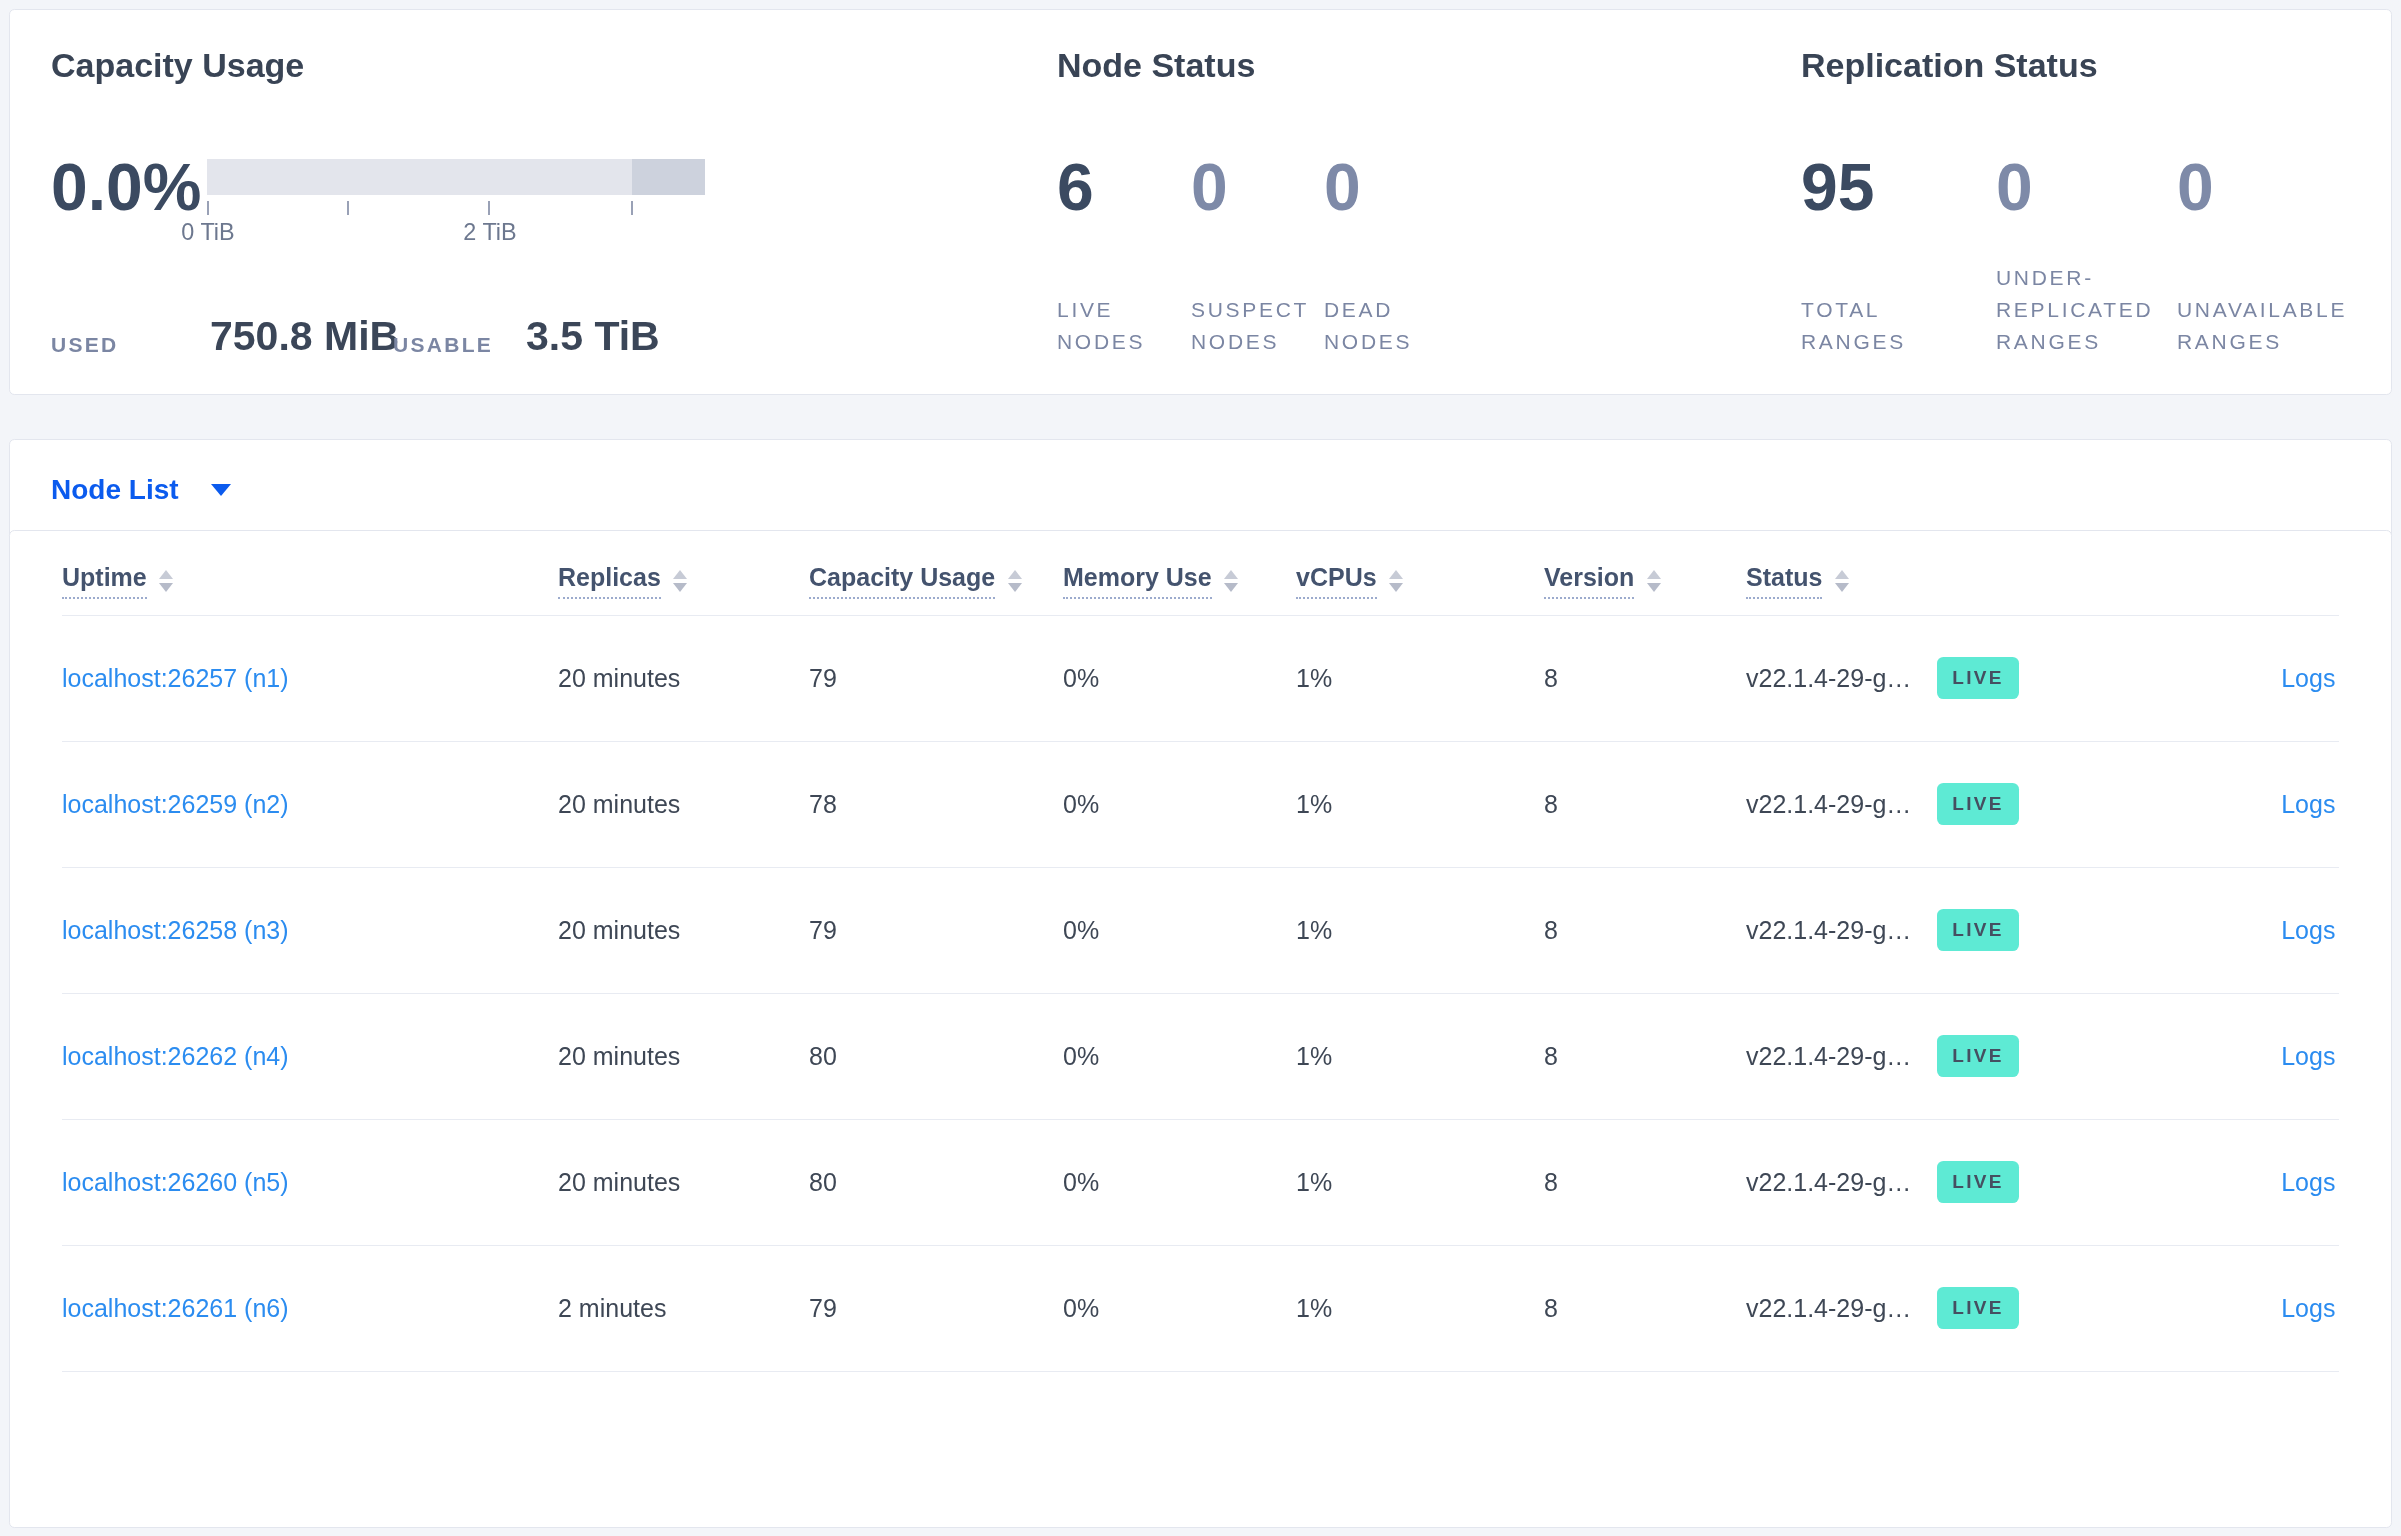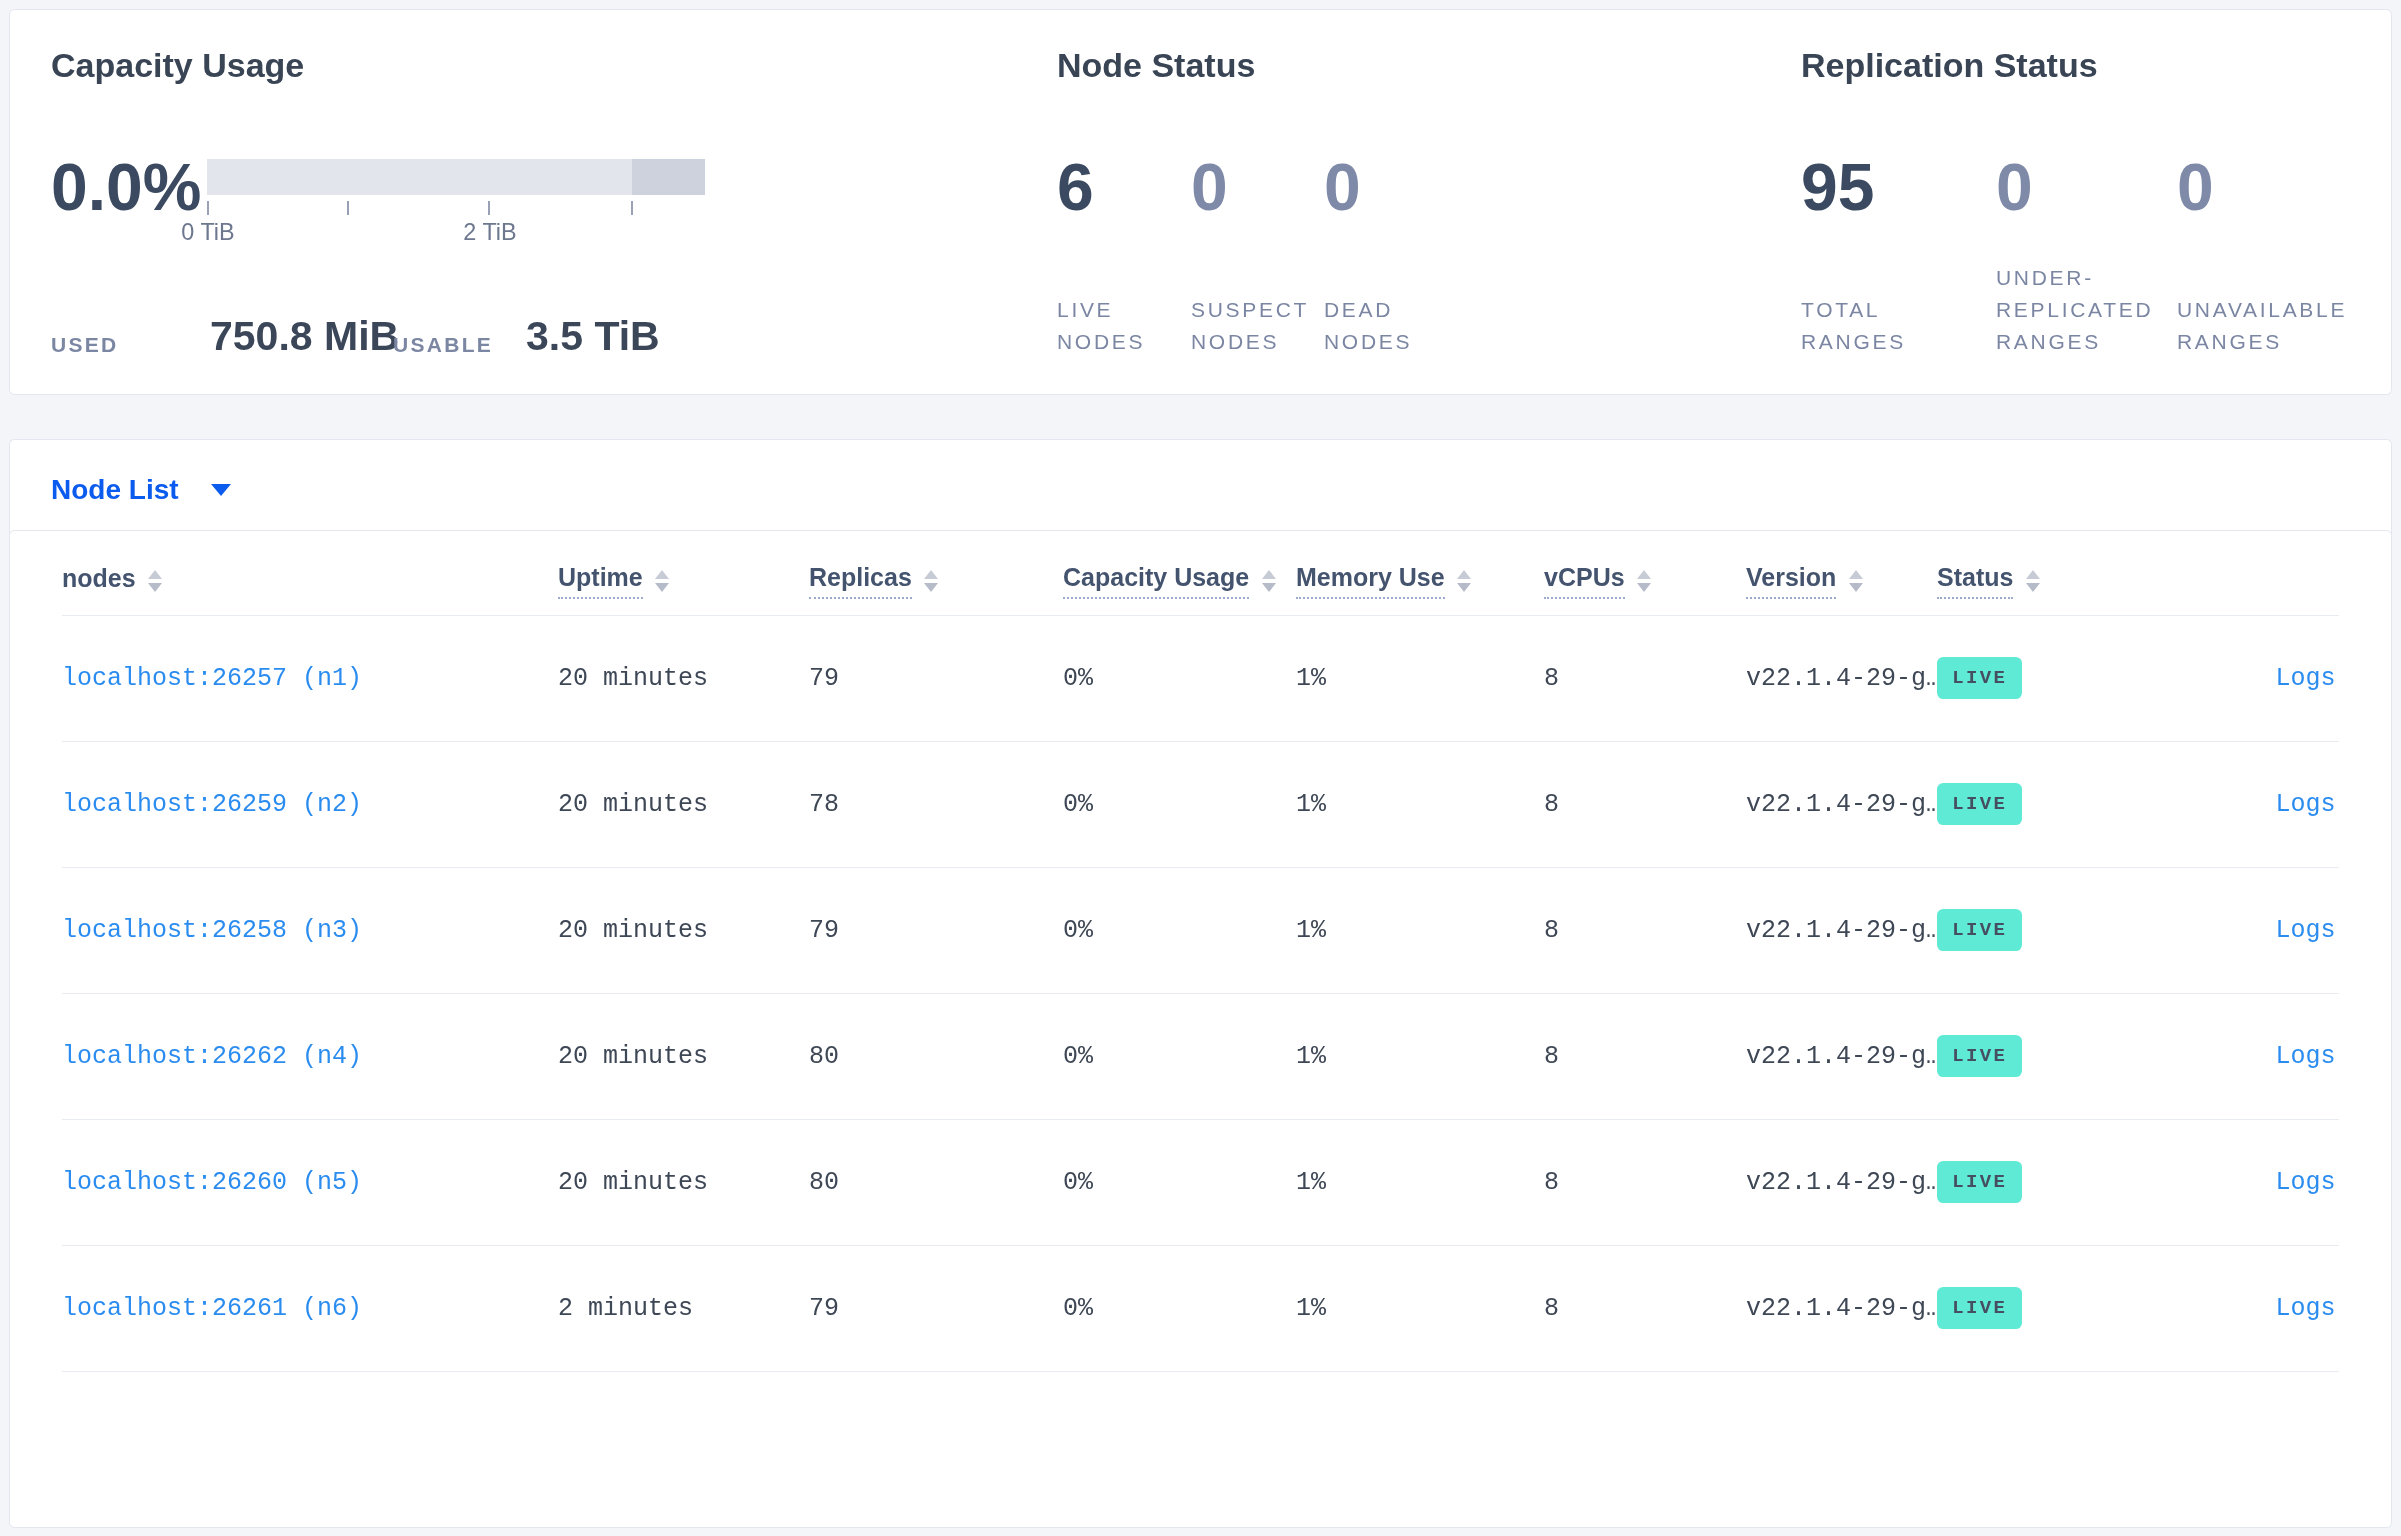--- a/index.html
+++ b/index.html
@@ -77,21 +77,21 @@
   .thead { margin-top:32px; padding-bottom:16px; border-bottom:0.9px solid #e8ebf2; }
   .hcell { display:flex; align-items:center; }
   .hlabel { font-size:25px; font-weight:600; color:#44536e; padding-bottom:4.5px; }
   .hlabel.dotted { border-bottom:2.7px dotted #9cabcd; }
   .sort { display:inline-flex; flex-direction:column; gap:4.5px; margin-left:12.6px; }
   .sort .up { width:0; height:0; border-left:7.2px solid transparent;
     border-right:7.2px solid transparent; border-bottom:9px solid #c7cbd6; }
   .sort .down { width:0; height:0; border-left:7.2px solid transparent;
     border-right:7.2px solid transparent; border-top:9px solid #b6bbc9; }
   .trow { height:126px; border-bottom:0.9px solid #e8ebf2; font-size:25px; color:#3e4755; }
-  .cell { overflow:hidden; white-space:nowrap;font-family:Liberation Mono, monospace; }
+  .cell { overflow:hidden; white-space:nowrap; }
   a.link { color:#2b8cf0; text-decoration:none; cursor:pointer; }
   .badge {
     display:inline-block; background:#5eead4; border-radius:6.3px;
     padding:10px 15.3px; font-size:19px; font-weight:700;
     letter-spacing:2.3px; color:#454f61;
   }
   .cell-right { text-align:right; padding-right:3.6px; }
 </style>
 </head>
 <body>
@@ -137,27 +137,20 @@
     <div class="dropdown">
       <span class="dropdown-label">Node List</span>
       <span class="caret-down"></span>
     </div>
   </section>
 
   <section class="card table-card">
 
     <div class="grid thead">
       <div class="hcell">
-        <span class="hlabel">nodes</span>
-        <span class="sort">
-            <i class="up"></i>
-            <i class="down"></i>
-          </span>
-      </div>
-      <div class="hcell">
         <span class="hlabel dotted">Uptime</span>
         <span class="sort">
             <i class="up"></i>
             <i class="down"></i>
           </span>
       </div>
       <div class="hcell">
         <span class="hlabel dotted">Replicas</span>
         <span class="sort">
             <i class="up"></i>

